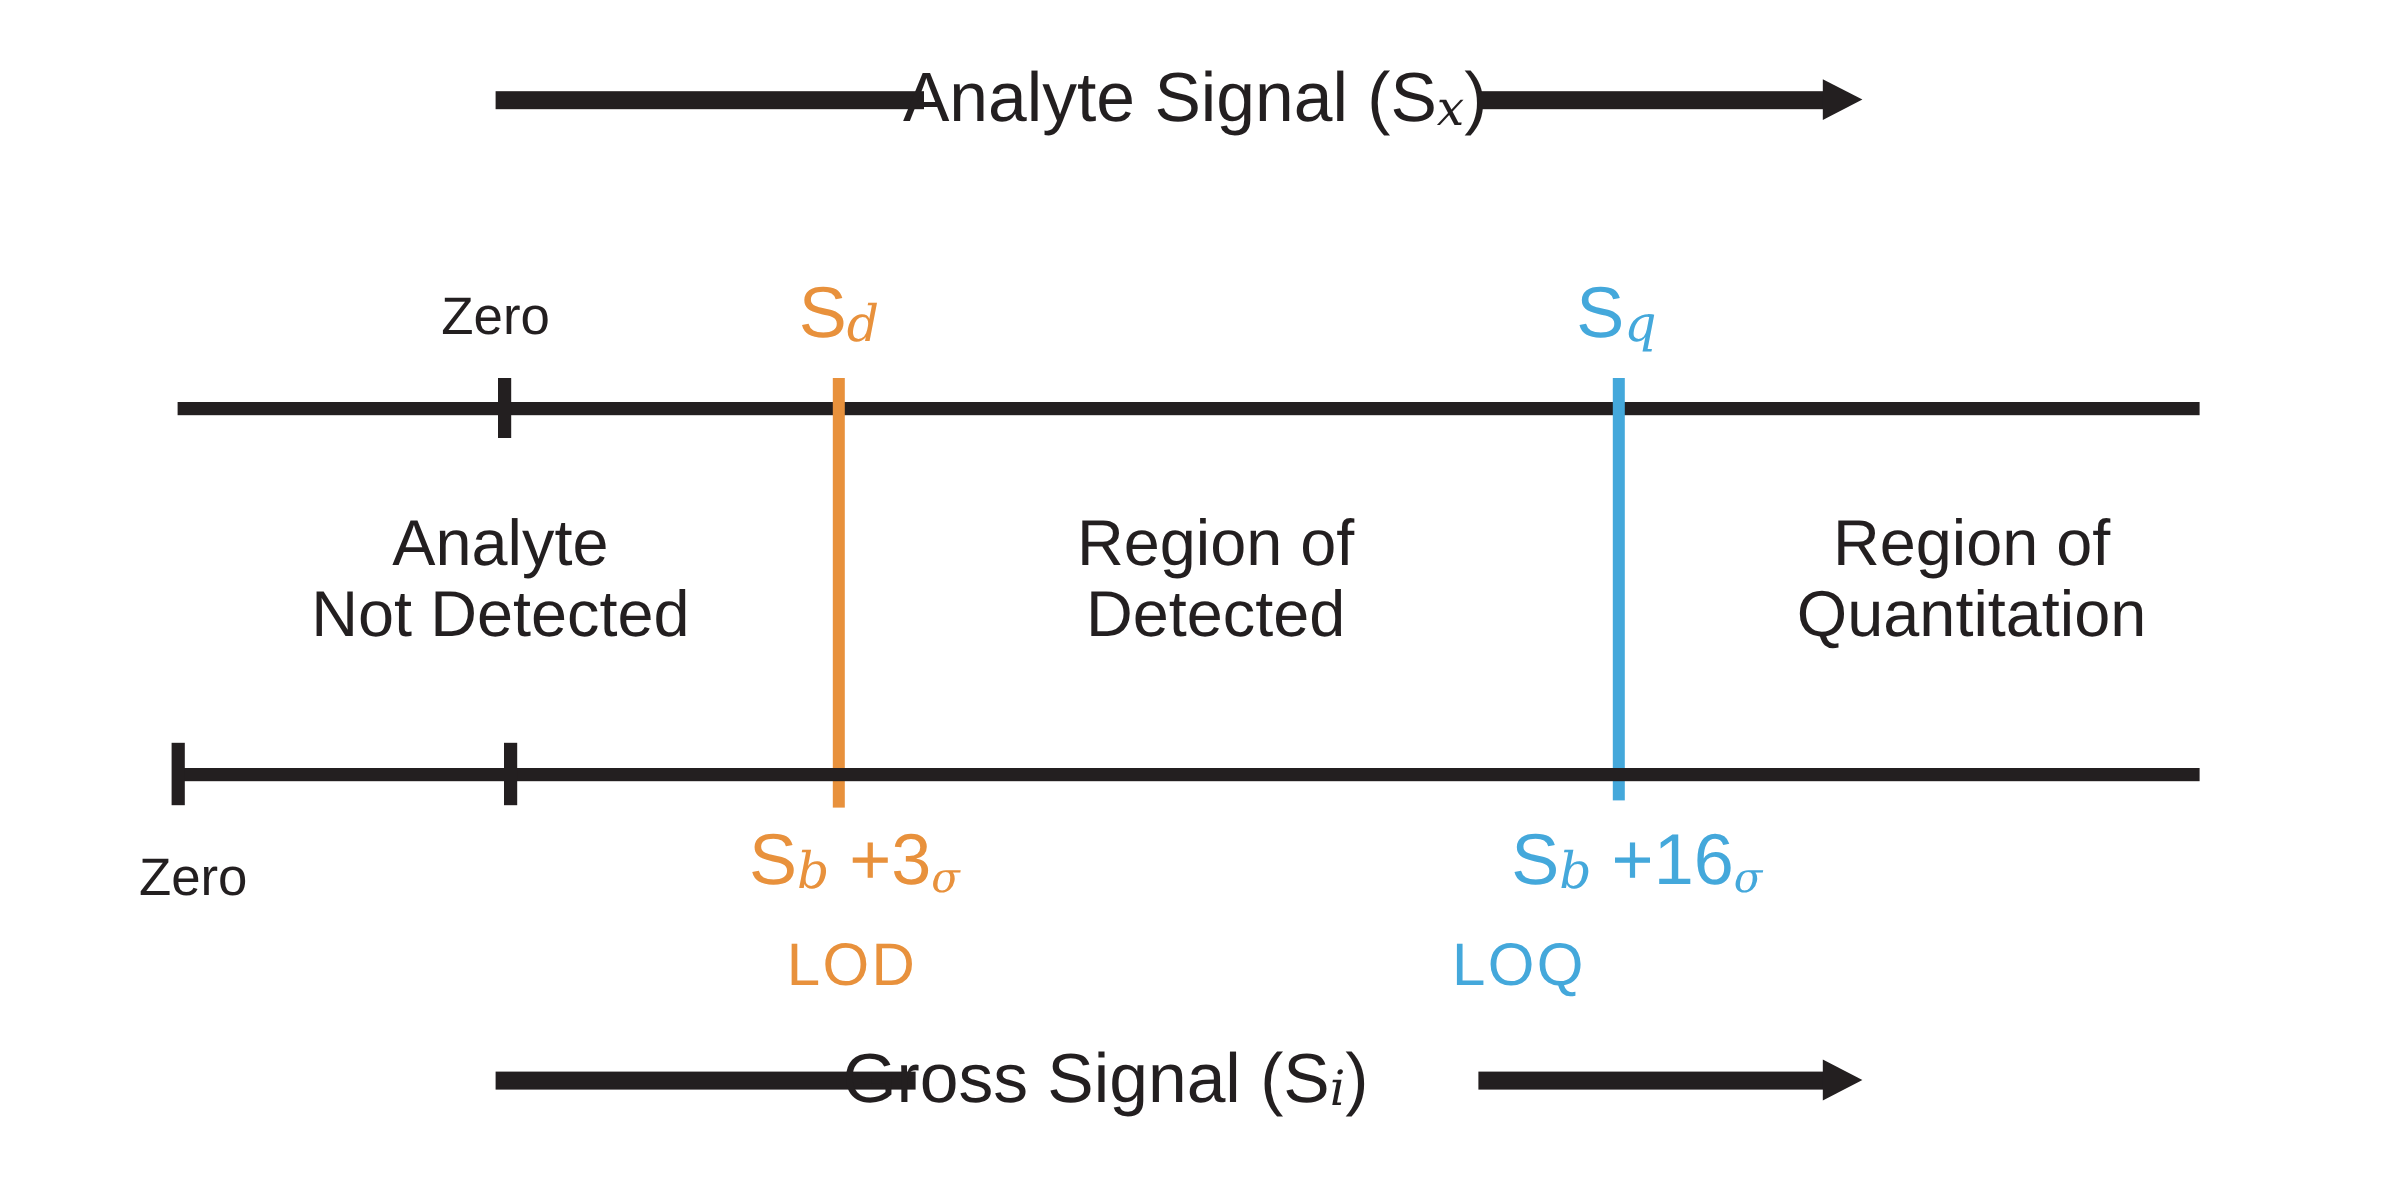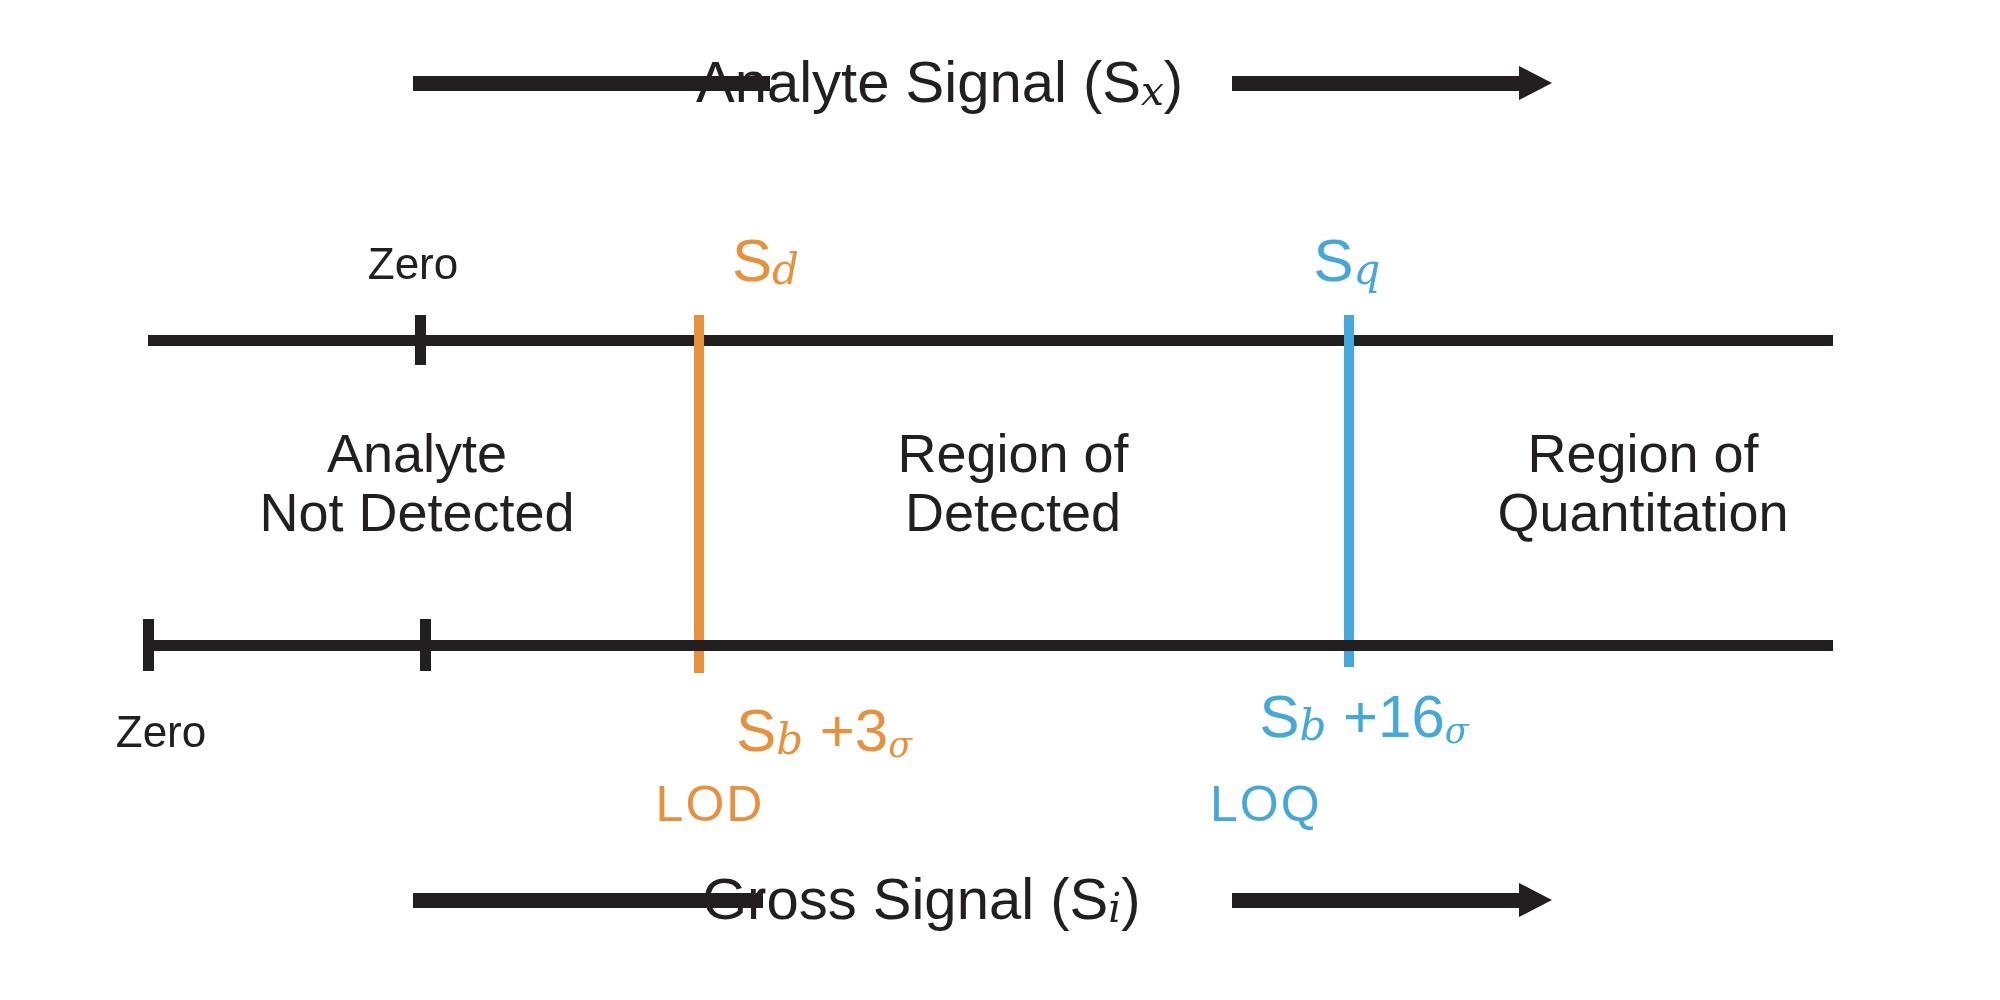--- a/index.html
+++ b/index.html
@@ -57,32 +57,32 @@
     vertical-align:-0.18em;
     letter-spacing:0;
   }
 </style>
 </head>
 <body>
 
 <div id="canvas">
 
   <div class="abs shaft" style="left:413px;top:76px;width:357px;"></div>
-  <div class="abs arrow-lbl" style="left:696px;top:47px;width:600px;">
+  <div class="abs arrow-lbl" style="left:696px;top:47px;width:600px;text-align:center;">
     <span>Analyte Signal (S</span><span class="sub">x</span><span>)</span>
   </div>
   <div class="abs shaft" style="left:1232px;top:76px;width:288px;"></div>
   <div class="abs arrowhead" style="left:1519px;top:66px;"></div>
 
   <div class="abs hline" style="left:148px;top:335px;width:1685px;"></div>
   <div class="abs tick" style="left:415px;top:315px;height:50px;"></div>
   <div class="abs lbl" style="left:313px;top:232px;width:200px;">Zero</div>
 
   <div class="abs vline orange" style="left:694px;top:315px;height:358px;"></div>
-  <div class="abs lbl sym orange-text" style="left:599px;top:228px;width:200px;text-align:right;">
+  <div class="abs lbl sym orange-text" style="left:599px;top:228px;width:200px;">
     <span>S</span><span class="sub">d</span>
   </div>
 
   <div class="abs vline blue" style="left:1344px;top:315px;height:352px;"></div>
   <div class="abs region-lbl" style="left:167px;top:424px;width:500px;">
     <div>Analyte</div>
     <div>Not Detected</div>
   </div>
 
   <div class="abs lbl sym blue-text" style="left:1247px;top:228px;width:200px;">
@@ -95,21 +95,21 @@
   <div class="abs region-lbl" style="left:1393px;top:424px;width:500px;">
     <div>Region of</div>
     <div>Quantitation</div>
   </div>
 
   <div class="abs hline" style="left:148px;top:640px;width:1685px;"></div>
   <div class="abs tick" style="left:143px;top:619px;height:52px;"></div>
   <div class="abs tick" style="left:420px;top:619px;height:52px;"></div>
   <div class="abs lbl" style="left:61px;top:700px;width:200px;">Zero</div>
 
-  <div class="abs formula orange-text" style="left:512px;top:698px;width:400px;text-align:right;white-space:nowrap;">
+  <div class="abs formula orange-text" style="left:512px;top:684px;width:400px;text-align:center;white-space:nowrap;">
     <span>S</span><span class="sub">b</span><span> +3</span><span class="sub-sm">σ</span>
   </div>
   <div class="abs caption orange-text" style="left:560px;top:742px;width:300px;text-align:center;">LOD</div>
 
   <div class="abs formula blue-text" style="left:1164px;top:684px;width:400px;text-align:center;white-space:nowrap;">
     <span>S</span><span class="sub">b</span><span> +16</span><span class="sub-sm">σ</span>
   </div>
   <div class="abs caption blue-text" style="left:1210px;top:742px;width:300px;">LOQ</div>
 
   <div class="abs shaft" style="left:413px;top:893px;width:350px;"></div>

